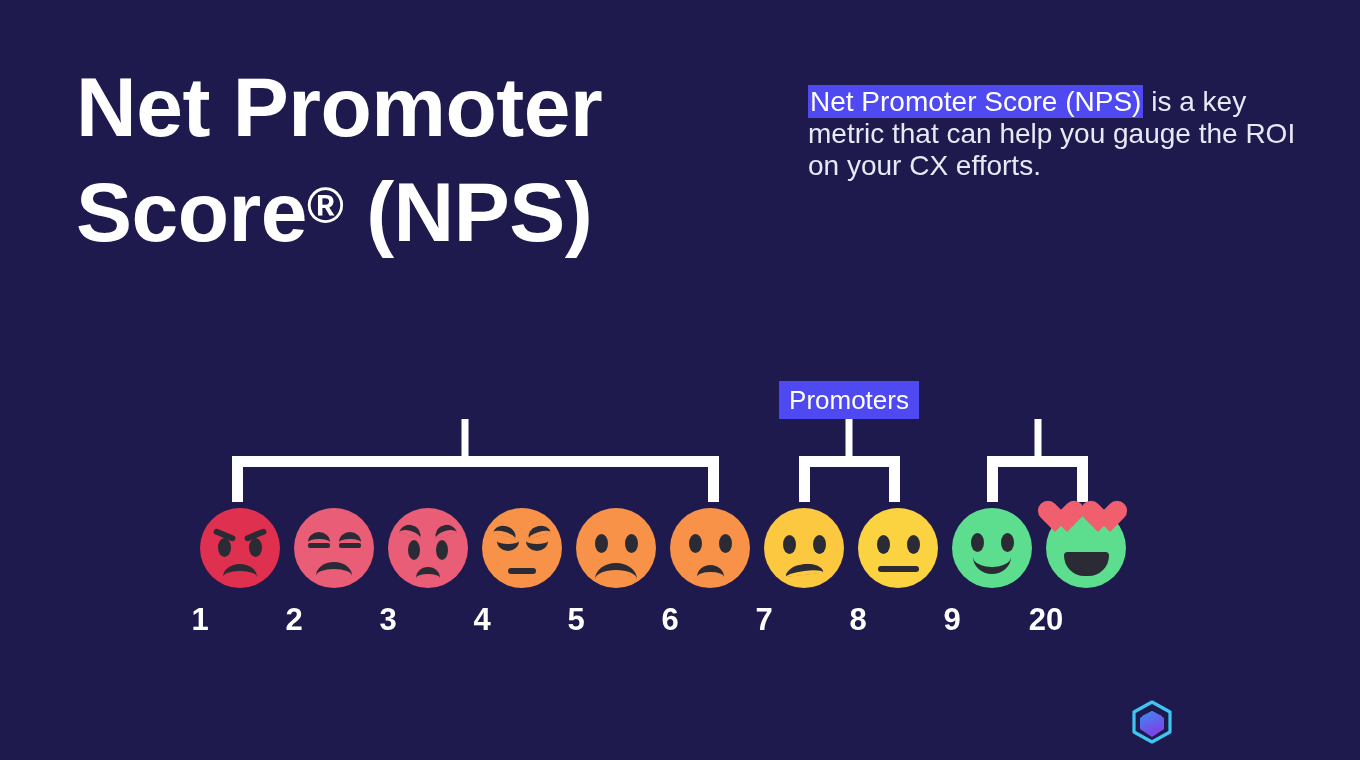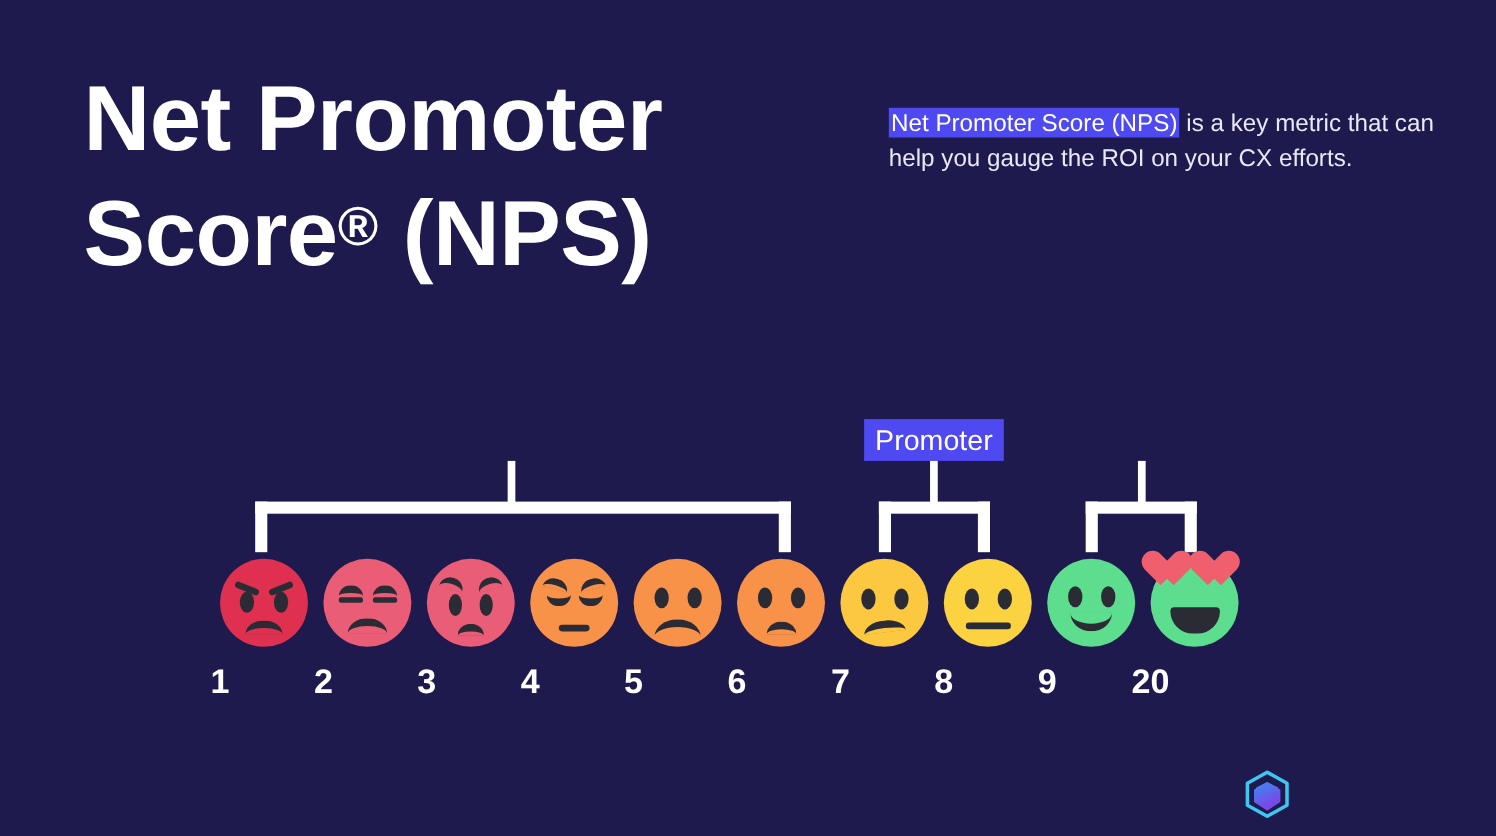--- a/index.html
+++ b/index.html
@@ -17,23 +17,23 @@
     color:#ffffff;
     font-size:84px;
     font-weight:bold;
     line-height:1.25;
     letter-spacing:-0.5px;
   }
   .title .reg { font-size:50px; vertical-align:18px; }
 
   
   .intro {
-    position:absolute; left:808px; top:96px; width:500px;
+    position:absolute; left:808px; top:86px; width:500px;
     color:#e9e8f5;
-    font-size:22px;
+    font-size:28px;
     line-height:32px;
   }
   .hl {
     background:#4e49f0;
     color:#ffffff;
     padding:1px 2px;
     box-decoration-break:clone;
     -webkit-box-decoration-break:clone;
   }
 
@@ -144,21 +144,21 @@
 
   <h1 class="title">
     <span>Net Promoter</span><br>
     <span>Score</span><span class="reg">®</span><span> (NPS)</span>
   </h1>
 
   <p class="intro">
     <span class="hl">Net Promoter Score (NPS)</span><span> is a key metric that can help you gauge the ROI on your CX efforts.</span>
   </p>
 
-  <div class="cat-label" style="left:849px; top:381px;">Promoter</div>
+  <div class="cat-label" style="left:849px; top:381px;">Promoters</div>
 
   <div class="stem" style="left:465px;  top:419px; height:40px;"></div>
   <div class="stem" style="left:849px;  top:419px; height:40px;"></div>
   <div class="stem" style="left:1038px; top:419px; height:40px;"></div>
 
   <div class="bracket" style="left:232px; top:456px; width:487px;">
     <div class="hbar"></div>
     <div class="leg left"></div>
     <div class="leg right"></div>
   </div>

